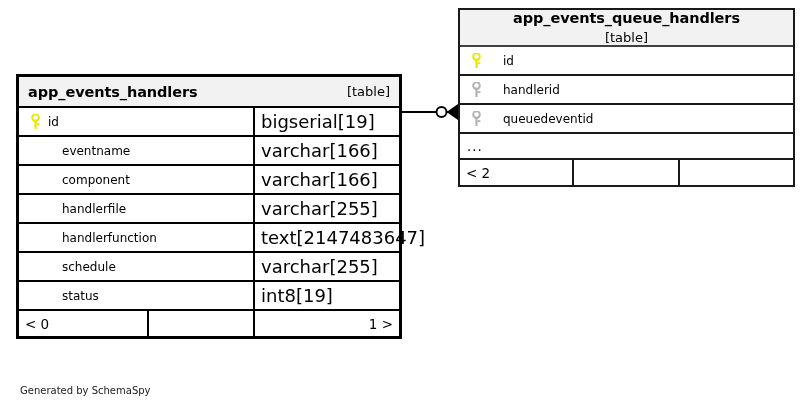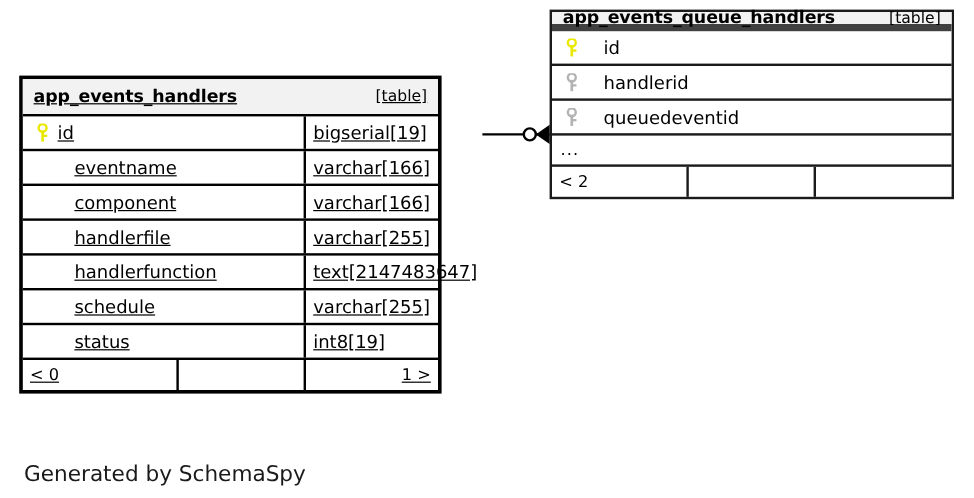--- a/index.html
+++ b/index.html
@@ -21,49 +21,49 @@
   .er-table.focused{ border:3px solid #000000; }
   .er-table.plain{ border:2px solid #1a1a1a; }
 
   .tbl-header{
     background:#f2f2f2;
     display:flex;align-items:center;justify-content:space-between;
     box-sizing:border-box;
     padding:0 9px;
   }
   .er-table.focused .tbl-header{ border-bottom:2px solid #000; height:31px; }
-  .er-table.plain   .tbl-header{ border-bottom:6px solid #404040; height:16px; }
+  .er-table.plain   .tbl-header{ border-bottom:2px solid #404040; height:37px;flex-direction:column; }
 
   .tbl-title{
     font-weight:bold;font-size:14.5px;color:#000;
     letter-spacing:-0.1px;white-space:nowrap;
   }
   .tbl-kind{ font-size:13px;color:#000;white-space:nowrap; }
 
   
   .col-row{
     display:flex;align-items:stretch;
     box-sizing:border-box;
     height:29px;
   }
   .er-table.focused .col-row{ border-bottom:2px solid #000; }
   .er-table.plain   .col-row{ border-bottom:2px solid #1a1a1a; }
 
   .col-name{
     display:flex;align-items:center;
     box-sizing:border-box;
-    font-size:15px;color:#000;
+    font-size:12px;color:#000;
     padding-left:7px;
     flex:0 0 auto;
     white-space:nowrap;
   }
   .col-type{
     display:flex;align-items:center;
     box-sizing:border-box;
-    font-size:15px;color:#000;
+    font-size:18px;color:#000;
     padding-left:6px;
     flex:1 1 auto;
     white-space:nowrap;
   }
   .er-table.focused .col-type{ border-left:2px solid #000; }
 
   
   .key-slot{
     width:18px;min-width:18px;
     display:flex;align-items:center;justify-content:center;
@@ -101,30 +101,30 @@
   .foot-cell.c-right{ justify-content:flex-end; }
   .er-table.focused .foot-cell + .foot-cell{ border-left:2px solid #000; }
   .er-table.plain   .foot-cell + .foot-cell{ border-left:2px solid #1a1a1a; }
 
   
   .connector{ position:absolute;left:0;top:0;pointer-events:none; }
 
   
   .caption{
     position:absolute;
-    font-size:18px;color:#1a1a1a;
+    font-size:10px;color:#1a1a1a;
     white-space:nowrap;
   }
 </style>
 </head>
 <body>
 
 <div class="canvas">
 
-  <div class="er-table focused" id="tbl-left" style="left:16px;top:63px;width:352px;text-decoration:underline;">
+  <div class="er-table focused" id="tbl-left" style="left:16px;top:74px;width:386px;">
 
     <div class="tbl-header">
       <span class="tbl-title">app_events_handlers</span>
       <span class="tbl-kind">[table]</span>
     </div>
 
     <div>
 
       <div class="col-row">
         <div class="col-name" style="width:234px;">

